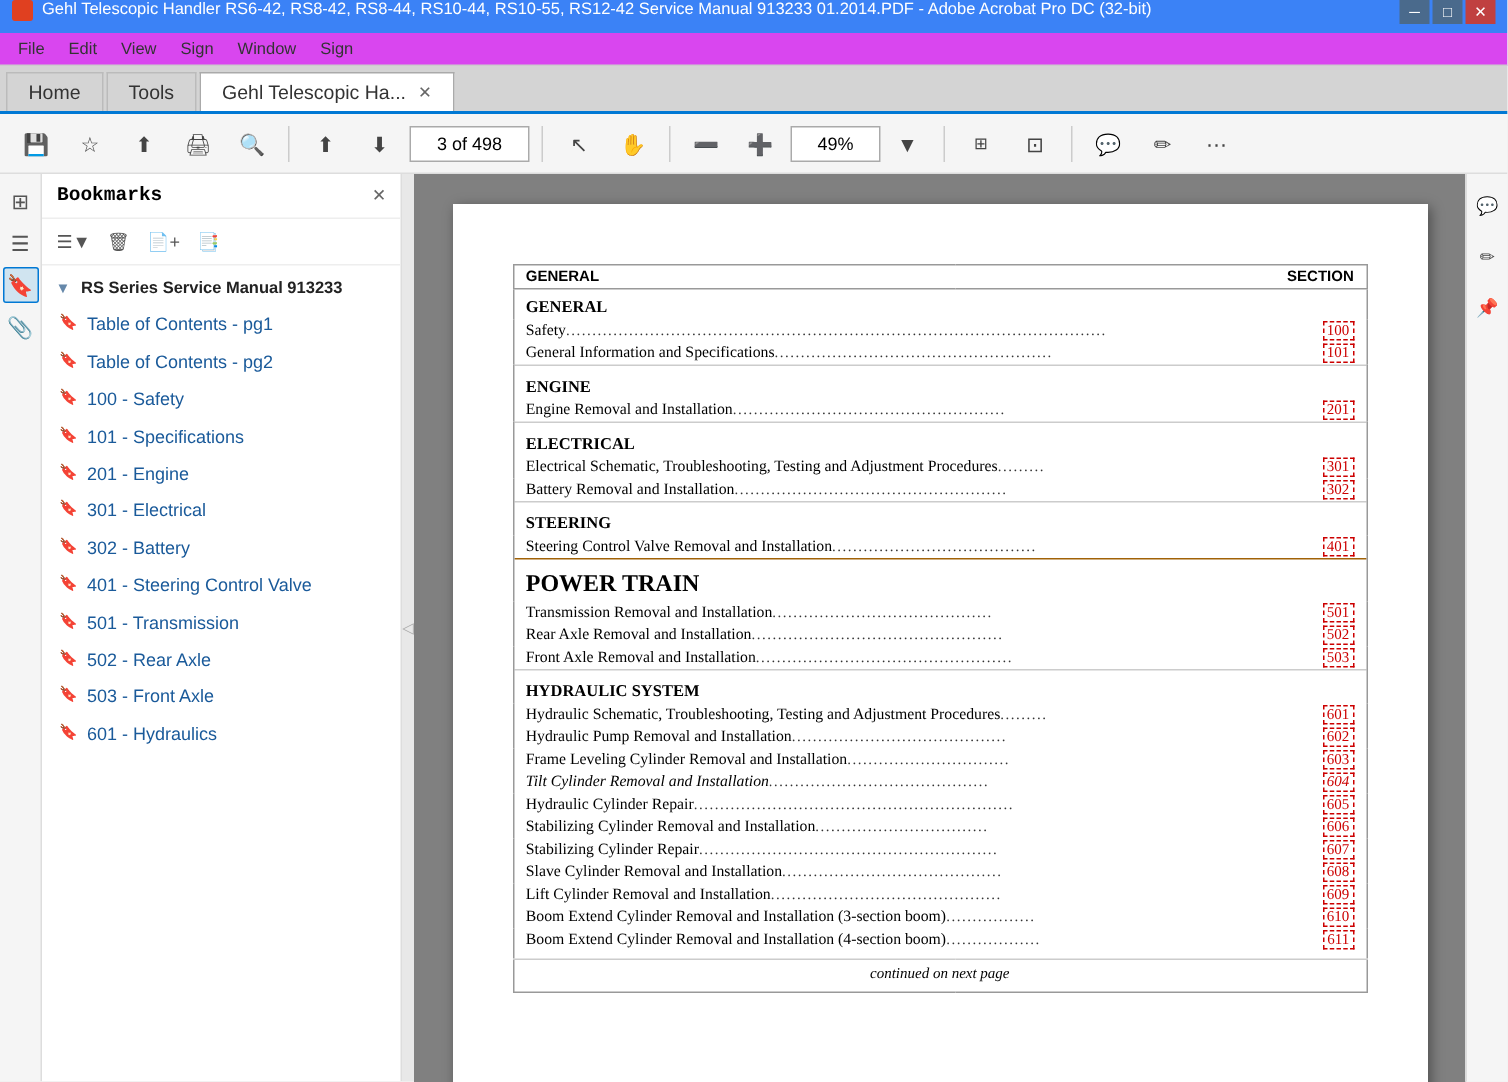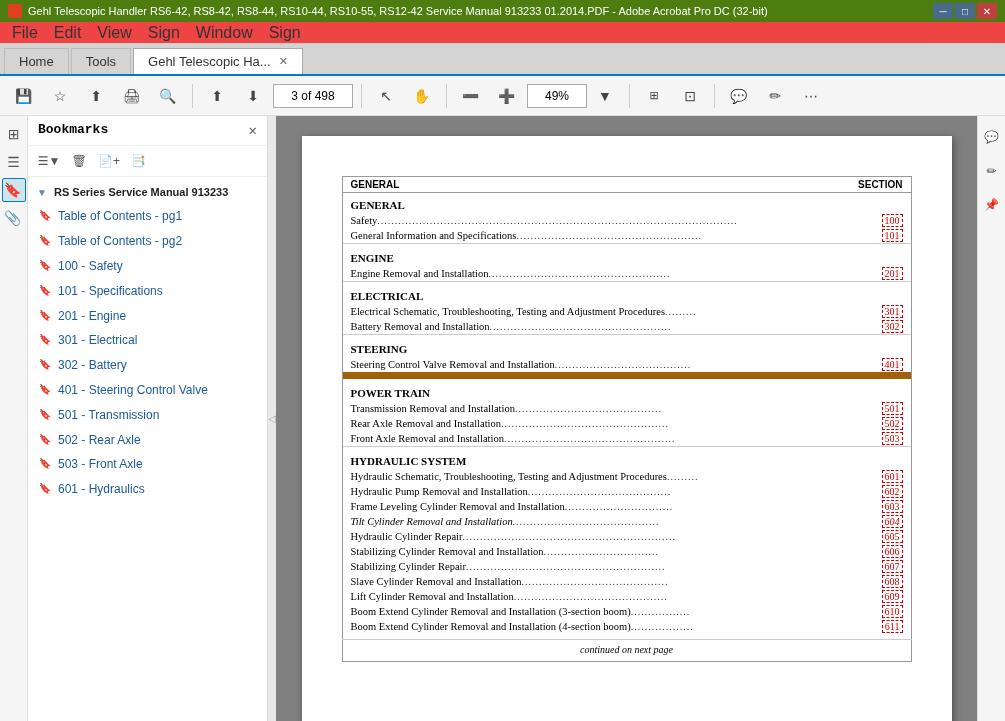--- a/index.html
+++ b/index.html
@@ -1,42 +1,41 @@
 <!DOCTYPE html>
 <html><head>
   <meta charset="utf-8">
   <style>
     * { box-sizing: border-box; margin: 0; padding: 0; }
     body { font-family: 'Segoe UI', Arial, sans-serif; font-size: 12px; background: #f0f0f0; overflow: hidden; width: 1005px; height: 721px; }
 
     
     .title-bar {
-      background: #4d7c0f;
+      background: #3b82f6;
       color: white;
       height: 22px;
       display: flex;
-      align-items: center;
       padding: 0 8px;
       font-size: 11px;
       gap: 6px;
     }
     .title-bar-icon { width: 14px; height: 14px; background: #e04020; border-radius: 2px; display: inline-block; }
     .title-bar-text { flex: 1; }
     .title-bar-controls { display: flex; gap: 2px; }
     .title-bar-btn { width: 20px; height: 16px; background: #4a6a8c; color: white; border: none; font-size: 10px; cursor: pointer; display: flex; align-items: center; justify-content: center; }
 
     
     .menu-bar {
-      background: #ef4444;
+      background: #d946ef;
       height: 22px;
       display: flex;
       align-items: center;
       padding: 0 4px;
       border-bottom: 1px solid #ccc;
-      font-size: 16px;
+      font-size: 11px;
     }
     .menu-item {
       padding: 2px 8px;
       cursor: pointer;
       color: #333;
     }
 
     
     .tab-bar {
       background: #d4d4d4;
@@ -549,21 +548,21 @@
               <div class="dots-row">
                 <span>Steering Control Valve Removal and Installation</span>
                 <span class="dots-fill"> .......................................</span>
                 <span class="toc-section-num">401</span>
               </div>
             </td>
           </tr>
 
           <tr>
               <td colspan="2" style="padding:0;">
-                <div style="font-weight:bold; font-size:11px; padding: 8px 8px 2px 8px; font-family:serif; border-top:7px solid #a16207;">POWER TRAIN</div>
+                <div style="font-weight:bold; font-size:16px; padding: 8px 8px 2px 8px; font-family:serif; border-top:1px solid #a16207;">POWER TRAIN</div>
               </td>
             </tr>
           <tr>
             <td style="padding: 1px 8px; font-family:serif; font-size:10.5px;" colspan="2">
               <div class="dots-row">
                 <span>Transmission Removal and Installation</span>
                 <span class="dots-fill"> ..........................................</span>
                 <span class="toc-section-num">501</span>
               </div>
             </td>

